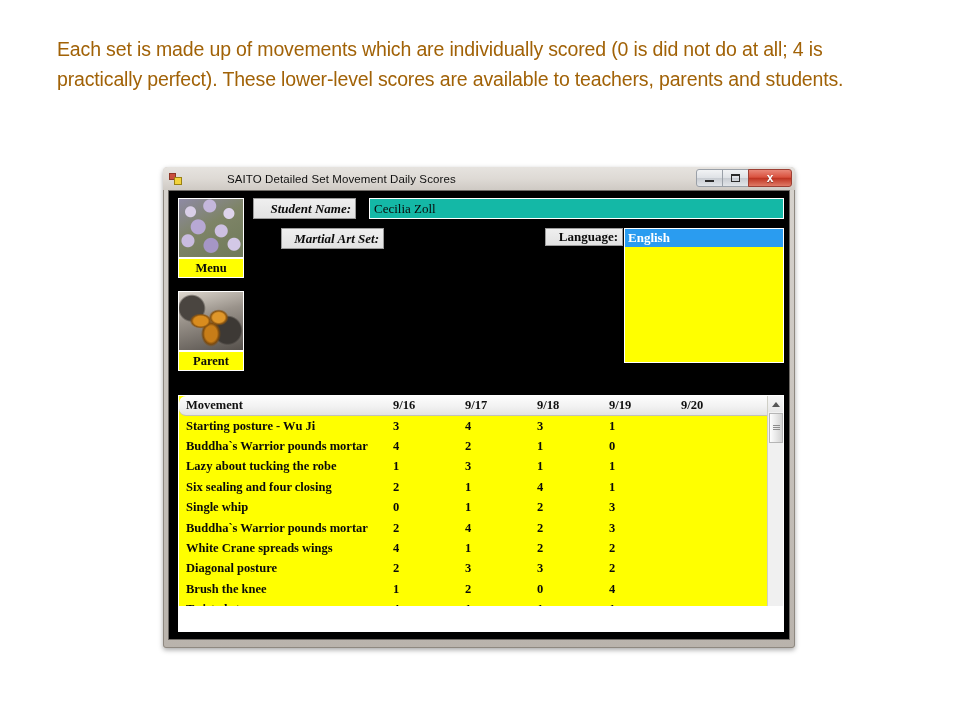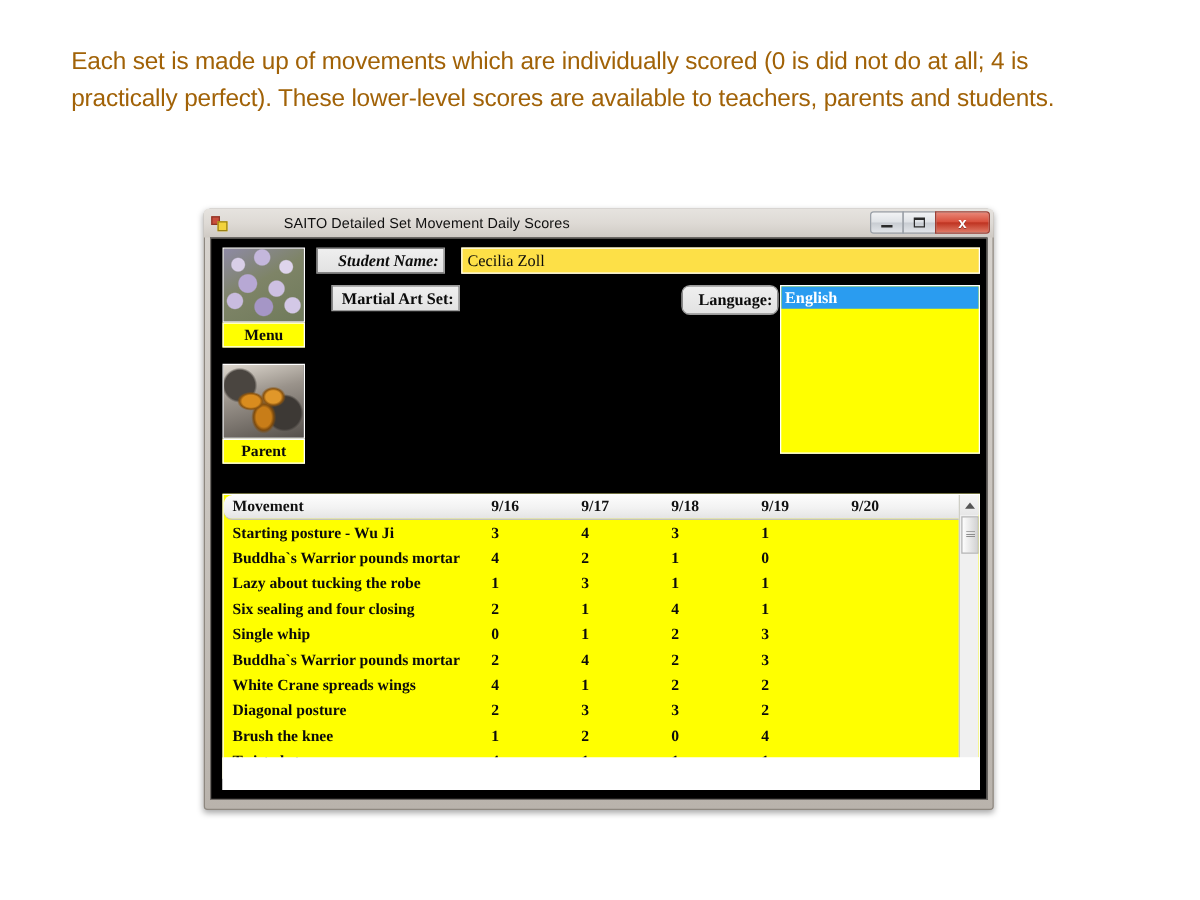--- a/index.html
+++ b/index.html
@@ -200,28 +200,28 @@
     font-size: 13px;
     font-weight: bold;
     color: #0b0b0b;
     display: flex;
     align-items: center;
     justify-content: flex-end;
     padding-right: 4px;
     position: absolute;
   }
   .lbl-student { left: 84px;  top: 7px;  width: 103px; height: 21px; font-style: italic; }
-  .lbl-set     { left: 96px;  top: 37px; width: 103px; height: 21px; }
-  .lbl-lang    { left: 376px; top: 37px; width: 78px;  height: 24px; border-radius: 7px; }
+  .lbl-set     { left: 112px;  top: 37px; width: 103px; height: 21px; font-style: italic; }
+  .lbl-lang    { left: 376px; top: 37px; width: 78px;  height: 18px; }
 
   .text-input {
     position: absolute;
     left: 200px; top: 7px;
     width: 415px; height: 21px;
-    background: #fde047;
+    background: #14b8a6;
     border: 1px solid #ffffff;
     box-sizing: border-box;
     font-family: "Liberation Serif", serif;
     font-size: 13px;
     color: #0b0b0b;
     display: flex; align-items: center;
     padding-left: 4px;
   }
 
   .listbox {

